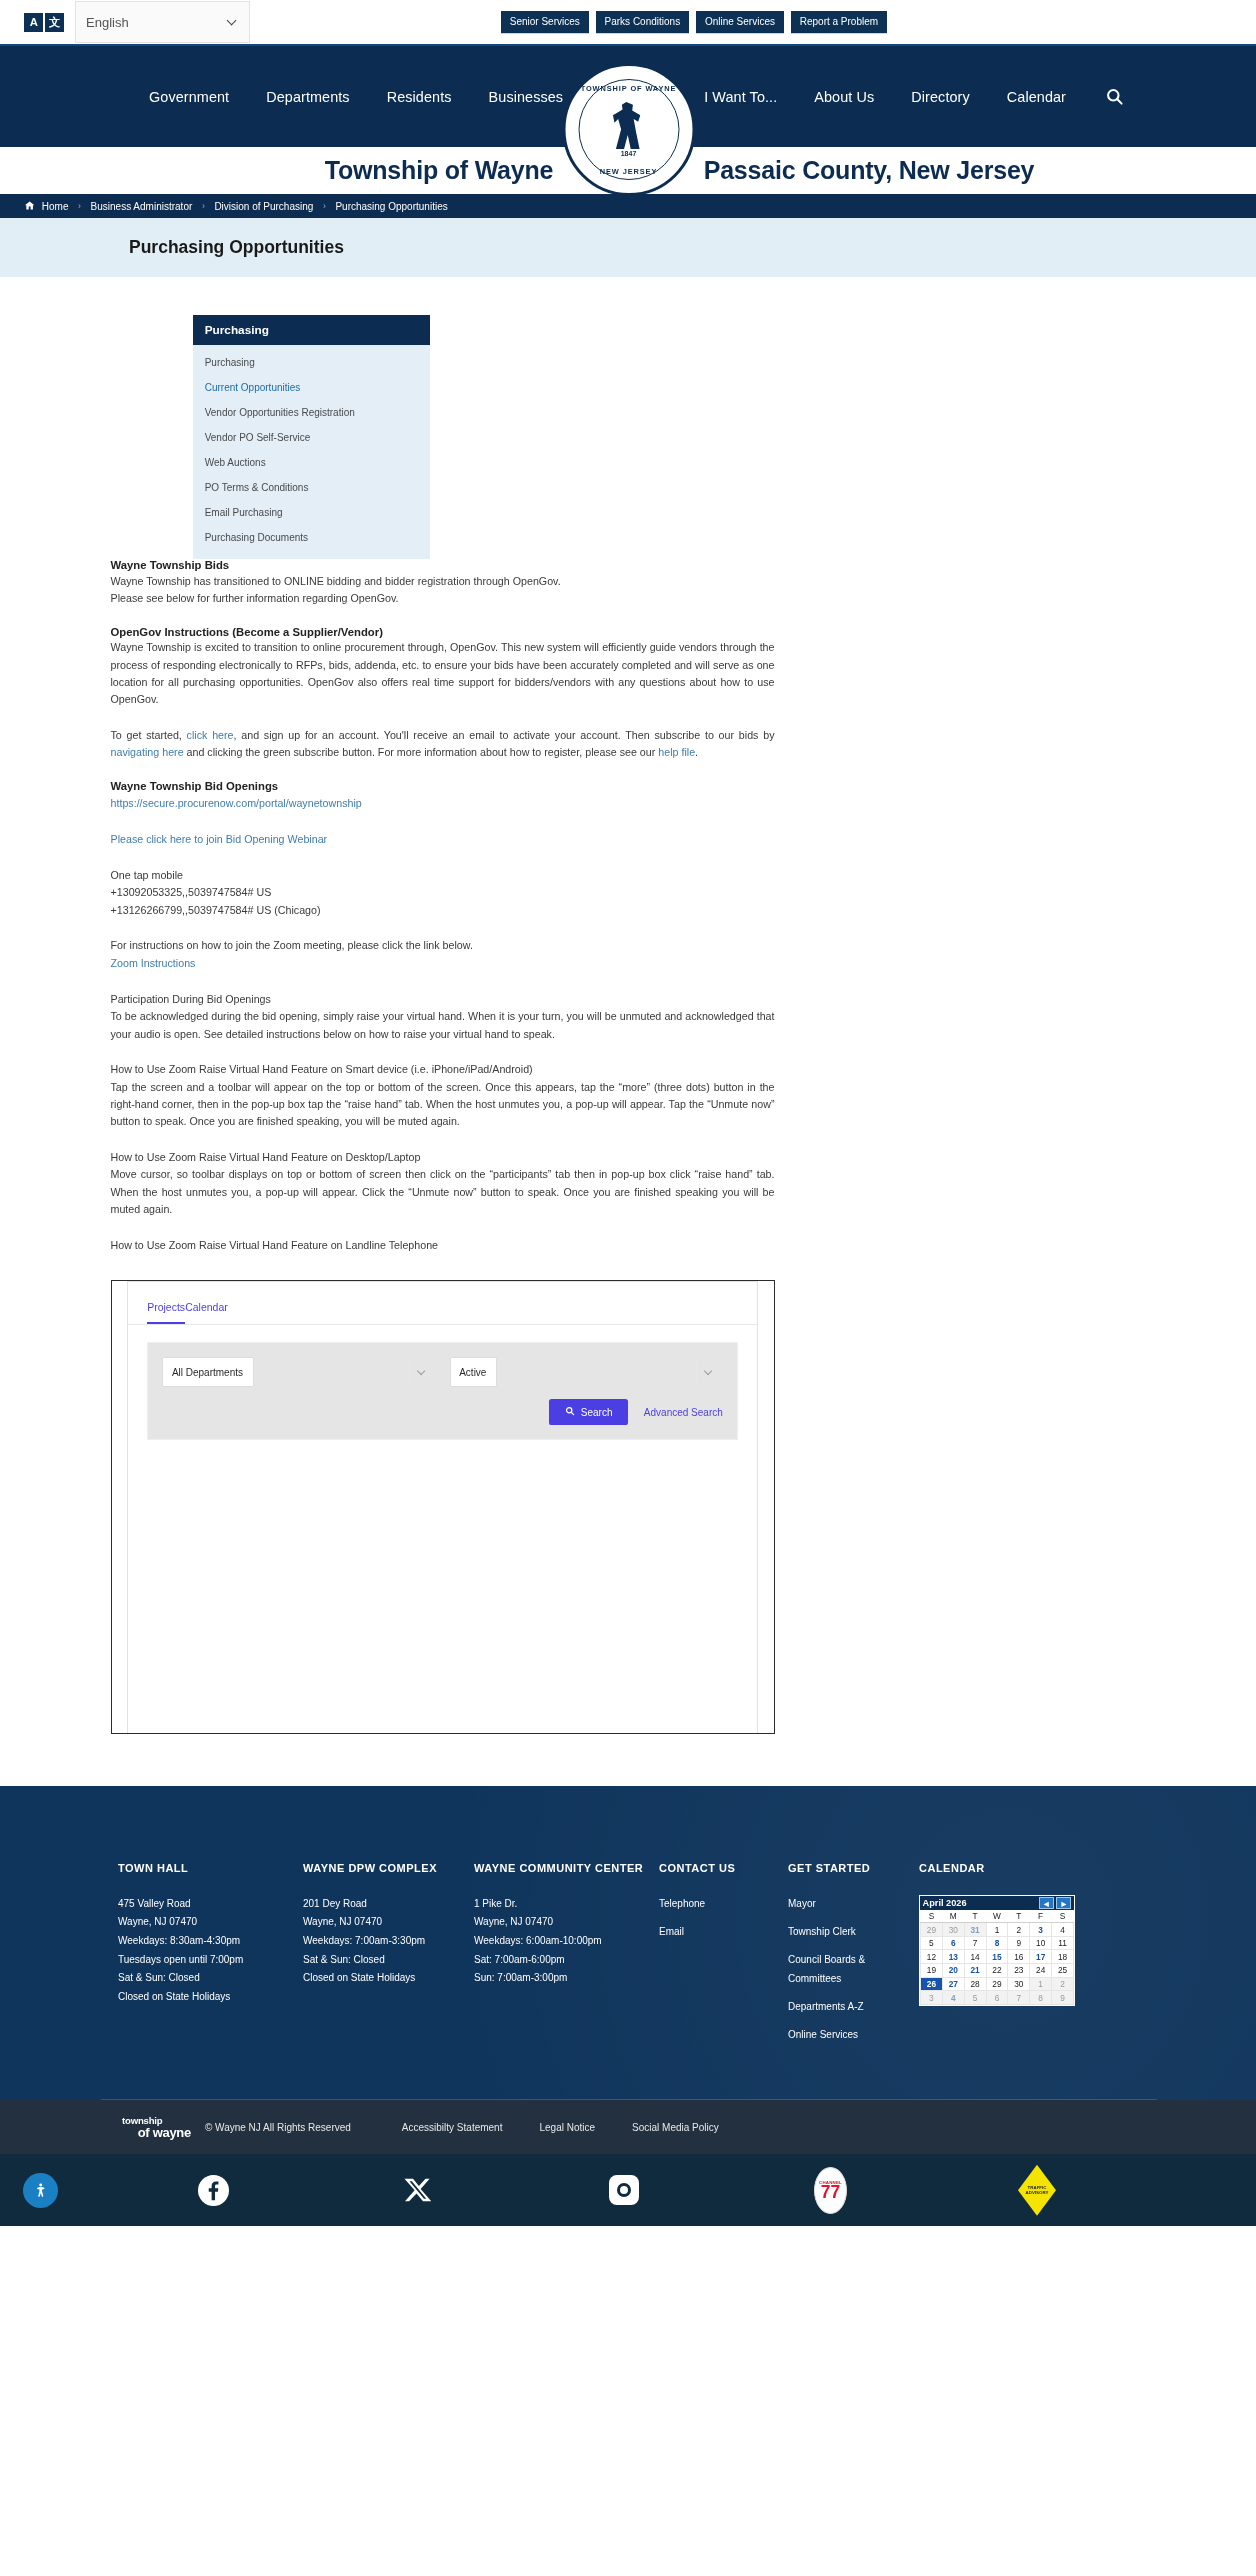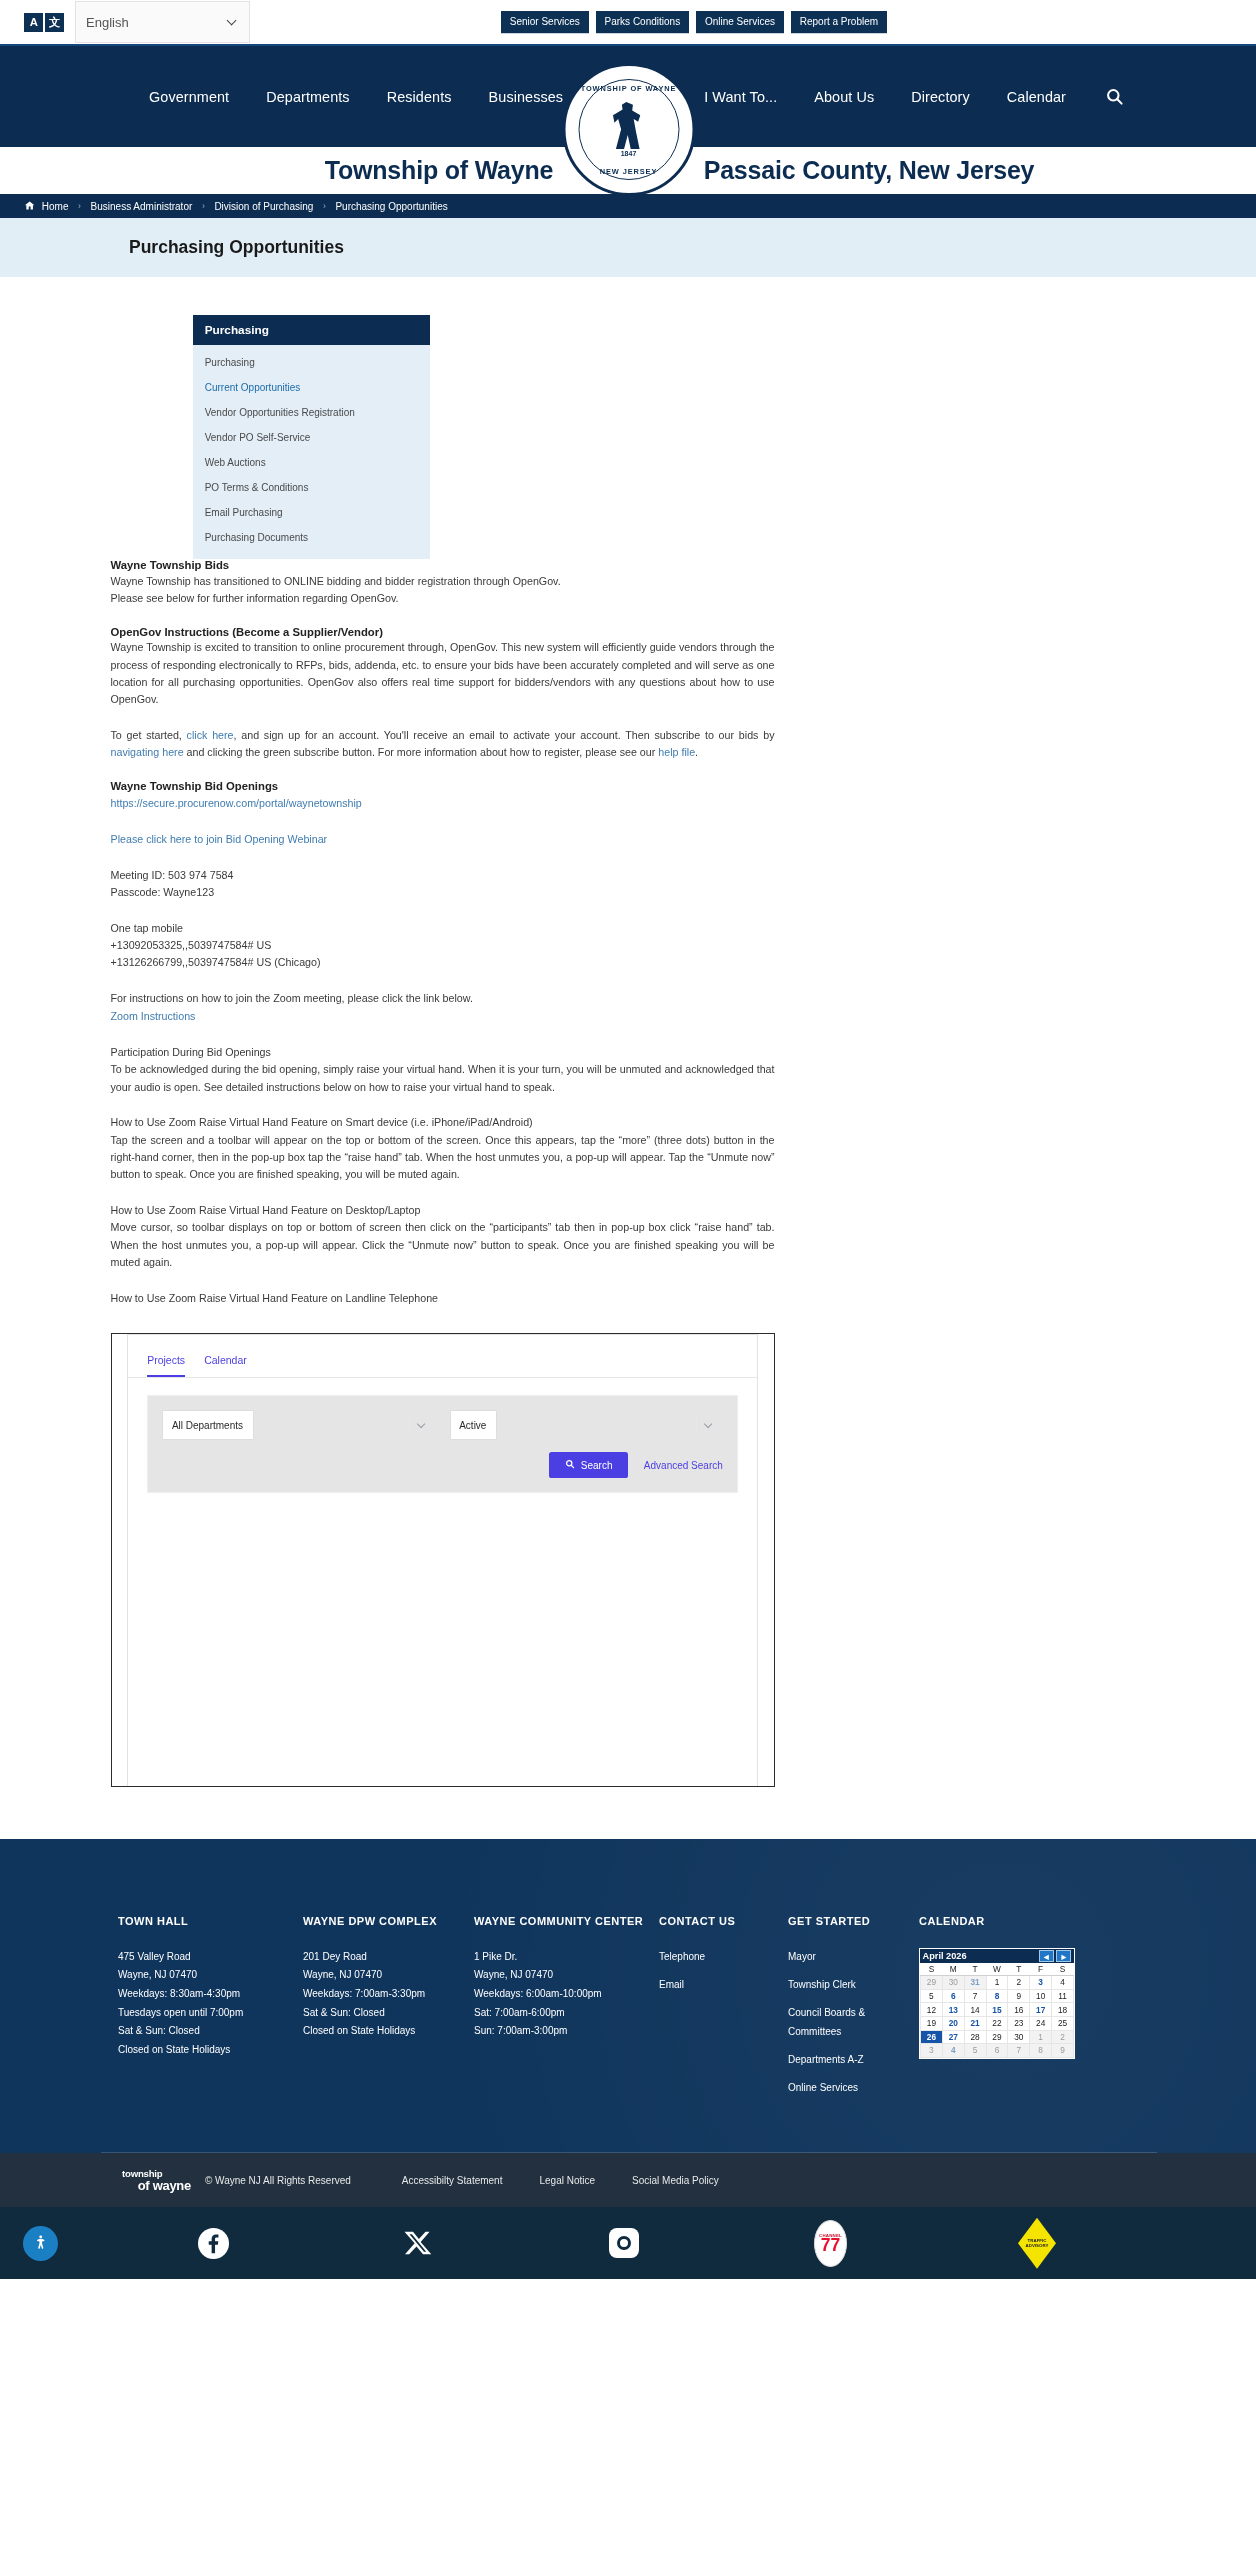--- a/index.html
+++ b/index.html
@@ -242,21 +242,21 @@
   }
   .ogv-proc { font-size: 13px; color: #4b3fe4; }
   .ogv-panel {
     margin: 0 15.7px;
     border: 0.9px solid #e2e2e6;
     border-bottom: none;
     border-top: 0.9px solid #e2e2e6;
     height: 100%;
   }
   .ogv-tabs {
-    display: flex; gap: 19px;
+    display: flex; 
     padding: 19px 19px 0 19px;
     border-bottom: 0.9px solid #e7e7ea;
   }
   .ogv-tab {
     font-size: 10.5px; color: #4b3fe4;
     padding-bottom: 8.7px;
     border-bottom: 2.6px solid transparent;
   }
   .ogv-tab.active { border-bottom-color: #4b3fe4; font-weight: normal; }
   .ogv-filters {
@@ -563,24 +563,20 @@
 
     <div class="blk">
       <h3>Wayne Township Bid Openings</h3>
       <a class="block-link">https://secure.procurenow.com/portal/waynetownship</a>
     </div>
 
     <div class="blk">
       <a class="block-link">Please click here to join Bid Opening Webinar</a>
     </div>
 
-    <div class="blk">
-      <p class="nojust">Meeting ID: 503 974 7584</p>
-      <p class="nojust">Passcode: Wayne123</p>
-    </div>
 
     <div class="blk">
       <p class="nojust">One tap mobile</p>
       <p class="nojust">+13092053325,,5039747584# US</p>
       <p class="nojust">+13126266799,,5039747584# US (Chicago)</p>
     </div>
 
     <div class="blk">
       <p class="nojust">For instructions on how to join the Zoom meeting, please click the link below.</p>
       <a class="block-link">Zoom Instructions</a>

